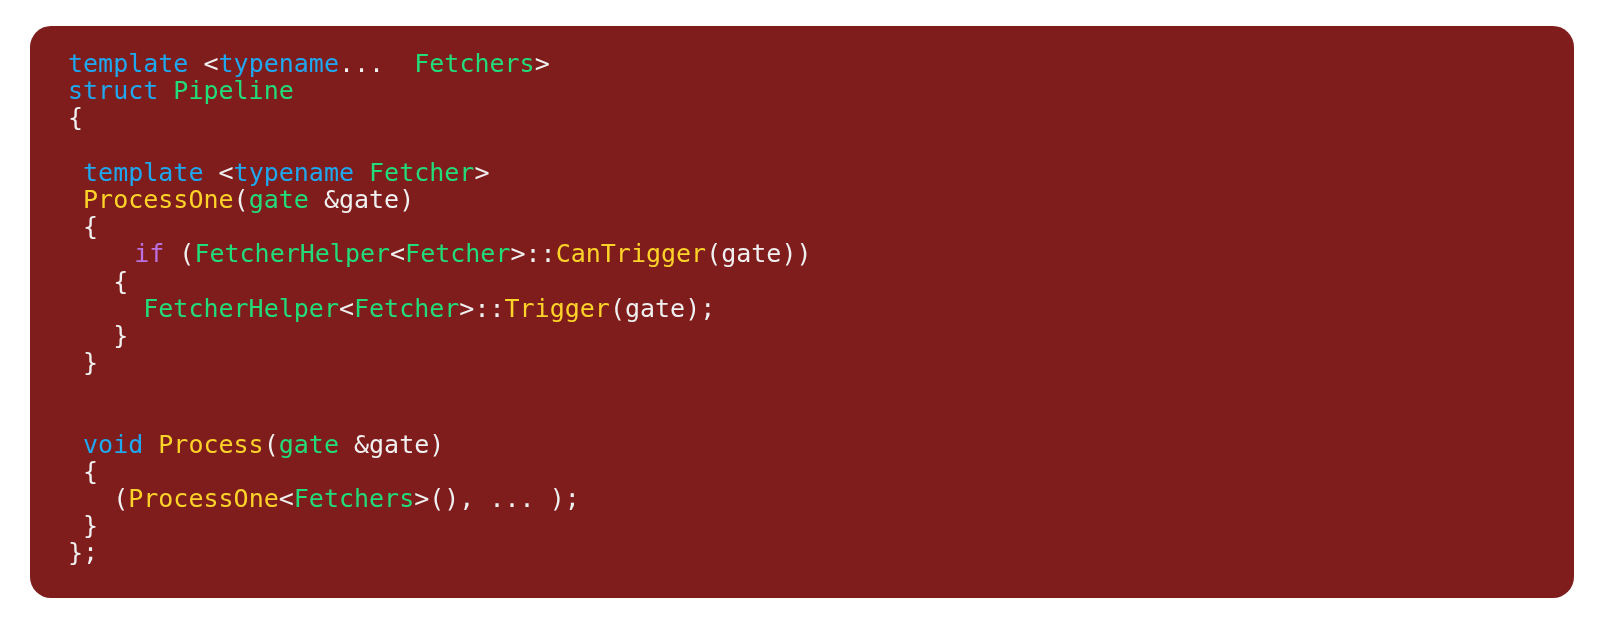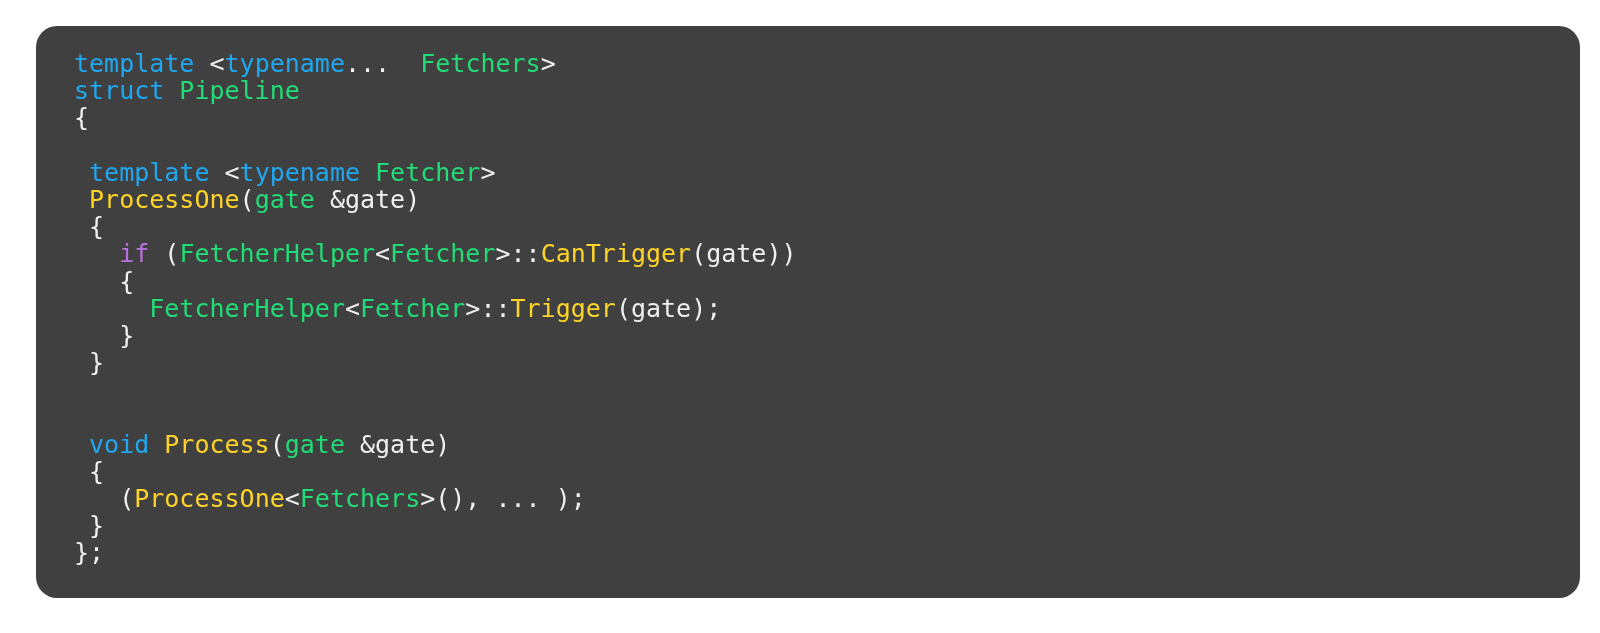--- a/index.html
+++ b/index.html
@@ -9,25 +9,25 @@
   }
   body {
     width: 1600px;
     height: 633px;
     overflow: hidden;
     font-family: "DejaVu Sans Mono", monospace;
   }
 
   #code-card {
     position: absolute;
-    left: 36px;
+    left: 30px;
     top: 26px;
     width: 1544px;
     height: 572px;
-    background: #404040;
+    background: #7f1d1d;
     border-radius: 21px;
     box-sizing: border-box;
     padding: 24px 0 0 0;
     overflow: hidden;
   }
 
   .code-block {
     margin: 0;
     padding: 0;
     font-family: "DejaVu Sans Mono", monospace;
@@ -43,21 +43,21 @@
     display: block;
     height: 27.2px;
     padding-left: 38px;
     white-space: pre;
   }
 
   
   .kw   { color: #1fa8f0; }  
   .typ  { color: #22dd77; }  
   .fn   { color: #ffd429; }  
-  .ctl  { color: #bb70e0; }  
+  .ctl  { color: #bb70e0; margin-left: 21px; }  
   .pun  { color: #f0f0f0; }  
 </style>
 </head>
 <body>
 
 <div id="code-card">
   <pre class="code-block"><code><span class="line"><span class="kw">template </span><span class="pun">&lt;</span><span class="kw">typename</span><span class="pun">... </span><span class="typ"> Fetchers</span><span class="pun">&gt;</span></span><span class="line"><span class="kw">struct </span><span class="typ">Pipeline</span></span><span class="line"><span class="pun">{</span></span><span class="line">&nbsp;</span><span class="line"><span class="kw"> template </span><span class="pun">&lt;</span><span class="kw">typename </span><span class="typ">Fetcher</span><span class="pun">&gt;</span></span><span class="line"><span class="fn"> ProcessOne</span><span class="pun">(</span><span class="typ">gate</span><span class="pun"> &amp;gate)</span></span><span class="line"><span class="pun"> {</span></span><span class="line"><span class="pun">   </span><span class="ctl">if</span><span class="pun"> (</span><span class="typ">FetcherHelper</span><span class="pun">&lt;</span><span class="typ">Fetcher</span><span class="pun">&gt;::</span><span class="fn">CanTrigger</span><span class="pun">(gate))</span></span><span class="line"><span class="pun">   {</span></span><span class="line"><span class="pun">     </span><span class="typ">FetcherHelper</span><span class="pun">&lt;</span><span class="typ">Fetcher</span><span class="pun">&gt;::</span><span class="fn">Trigger</span><span class="pun">(gate);</span></span><span class="line"><span class="pun">   }</span></span><span class="line"><span class="pun"> }</span></span><span class="line">&nbsp;</span><span class="line">&nbsp;</span><span class="line"><span class="kw"> void </span><span class="fn">Process</span><span class="pun">(</span><span class="typ">gate</span><span class="pun"> &amp;gate)</span></span><span class="line"><span class="pun"> {</span></span><span class="line"><span class="pun">   (</span><span class="fn">ProcessOne</span><span class="pun">&lt;</span><span class="typ">Fetchers</span><span class="pun">&gt;(), </span><span class="pun">... );</span></span><span class="line"><span class="pun"> }</span></span><span class="line"><span class="pun">};</span></span></code></pre>
 </div>
 
 </body></html>

